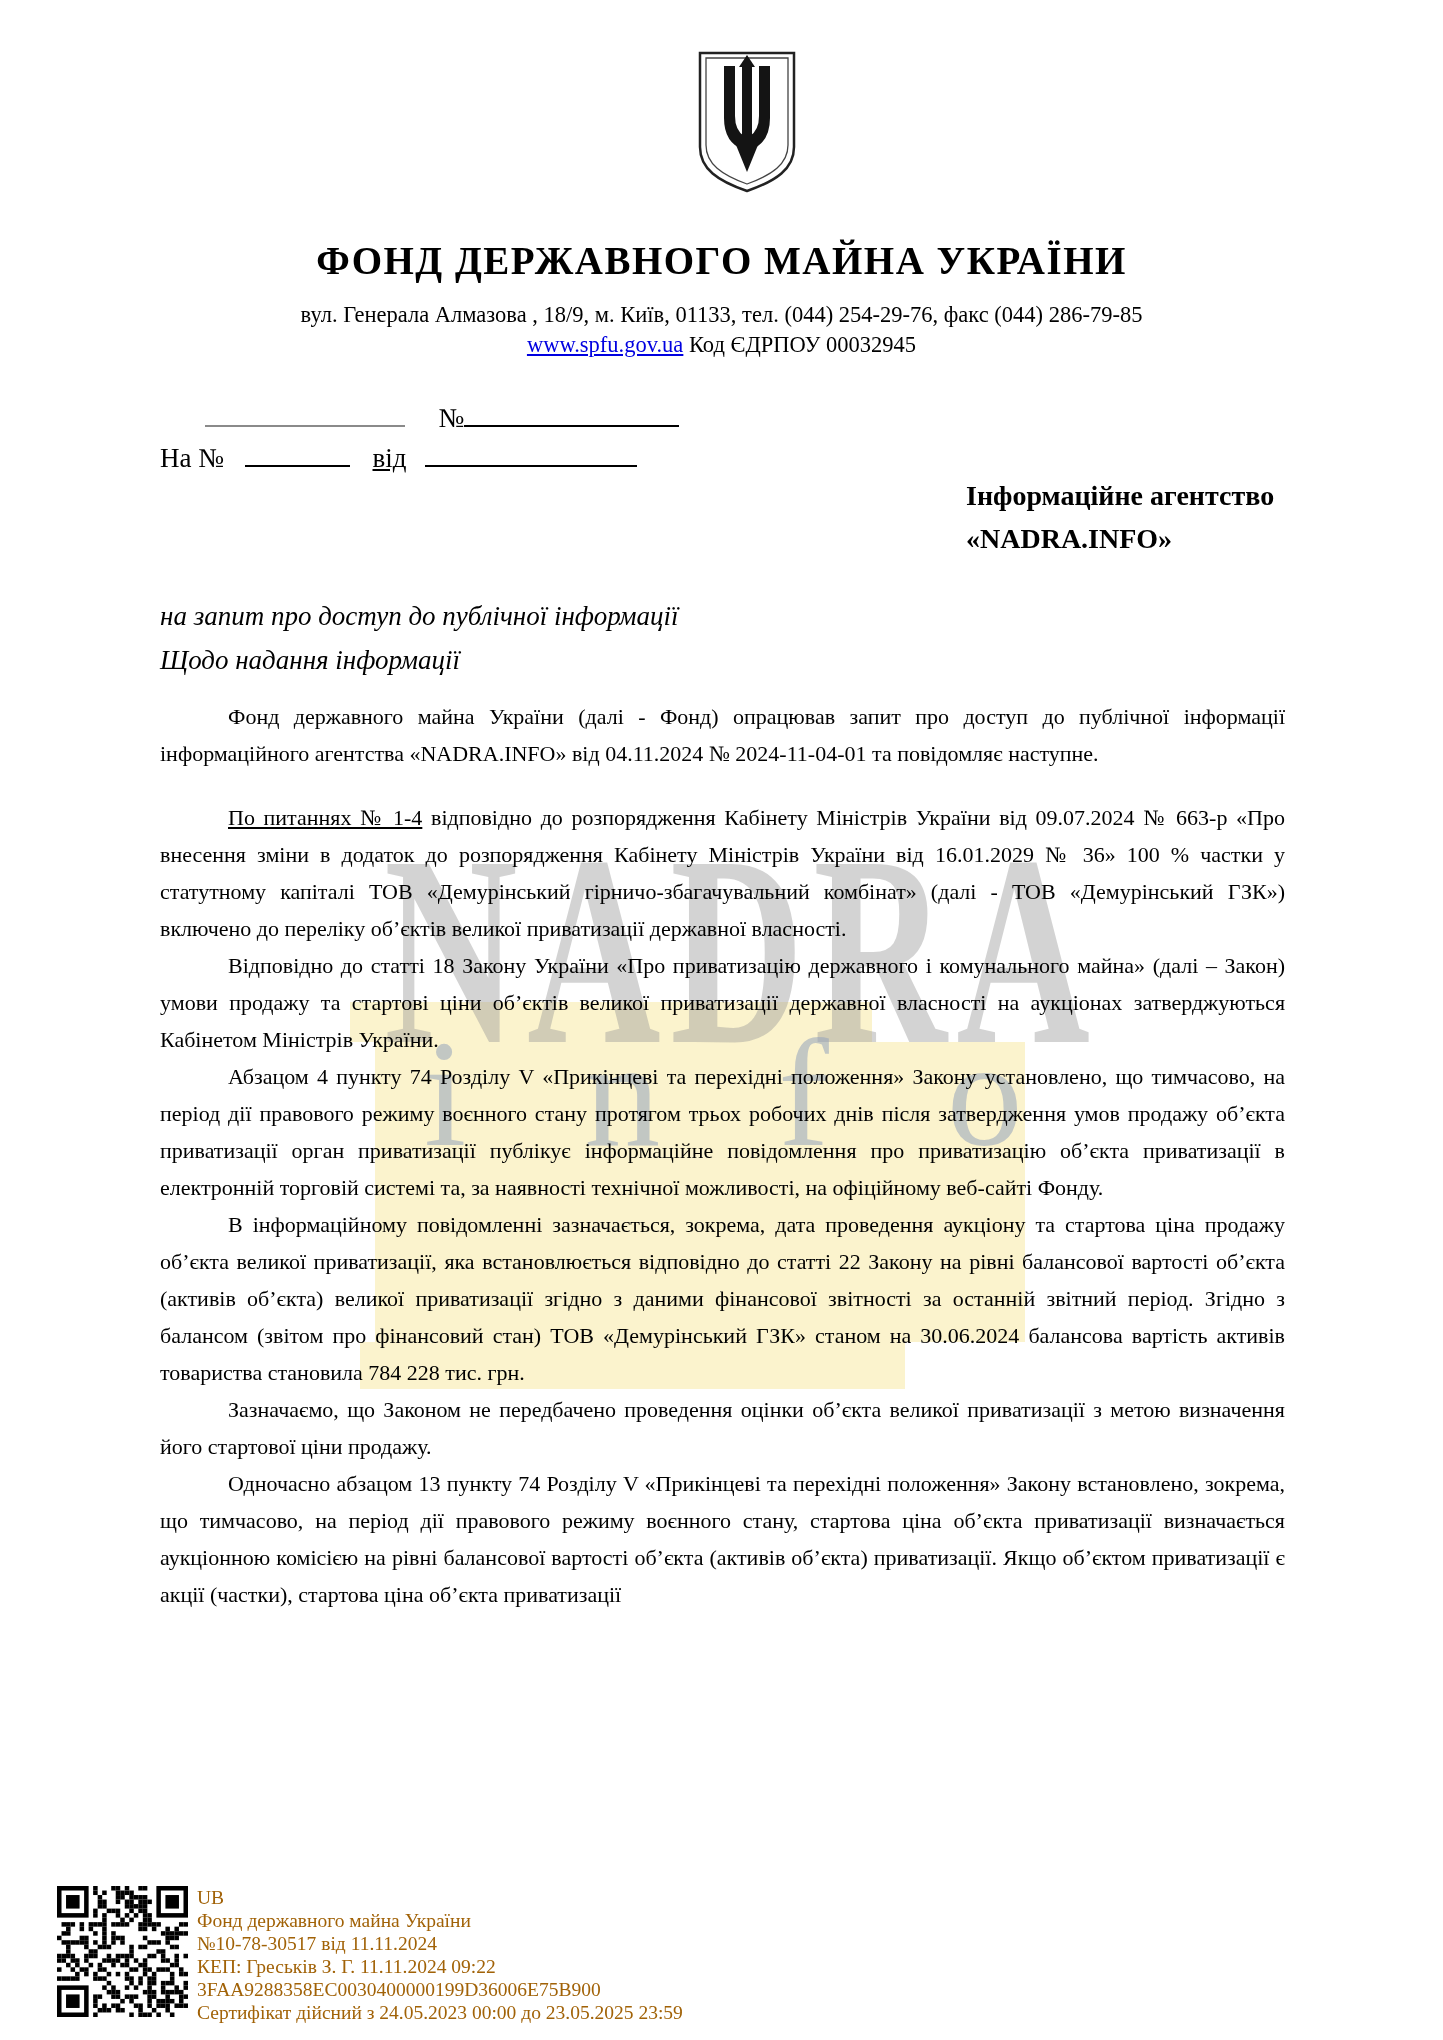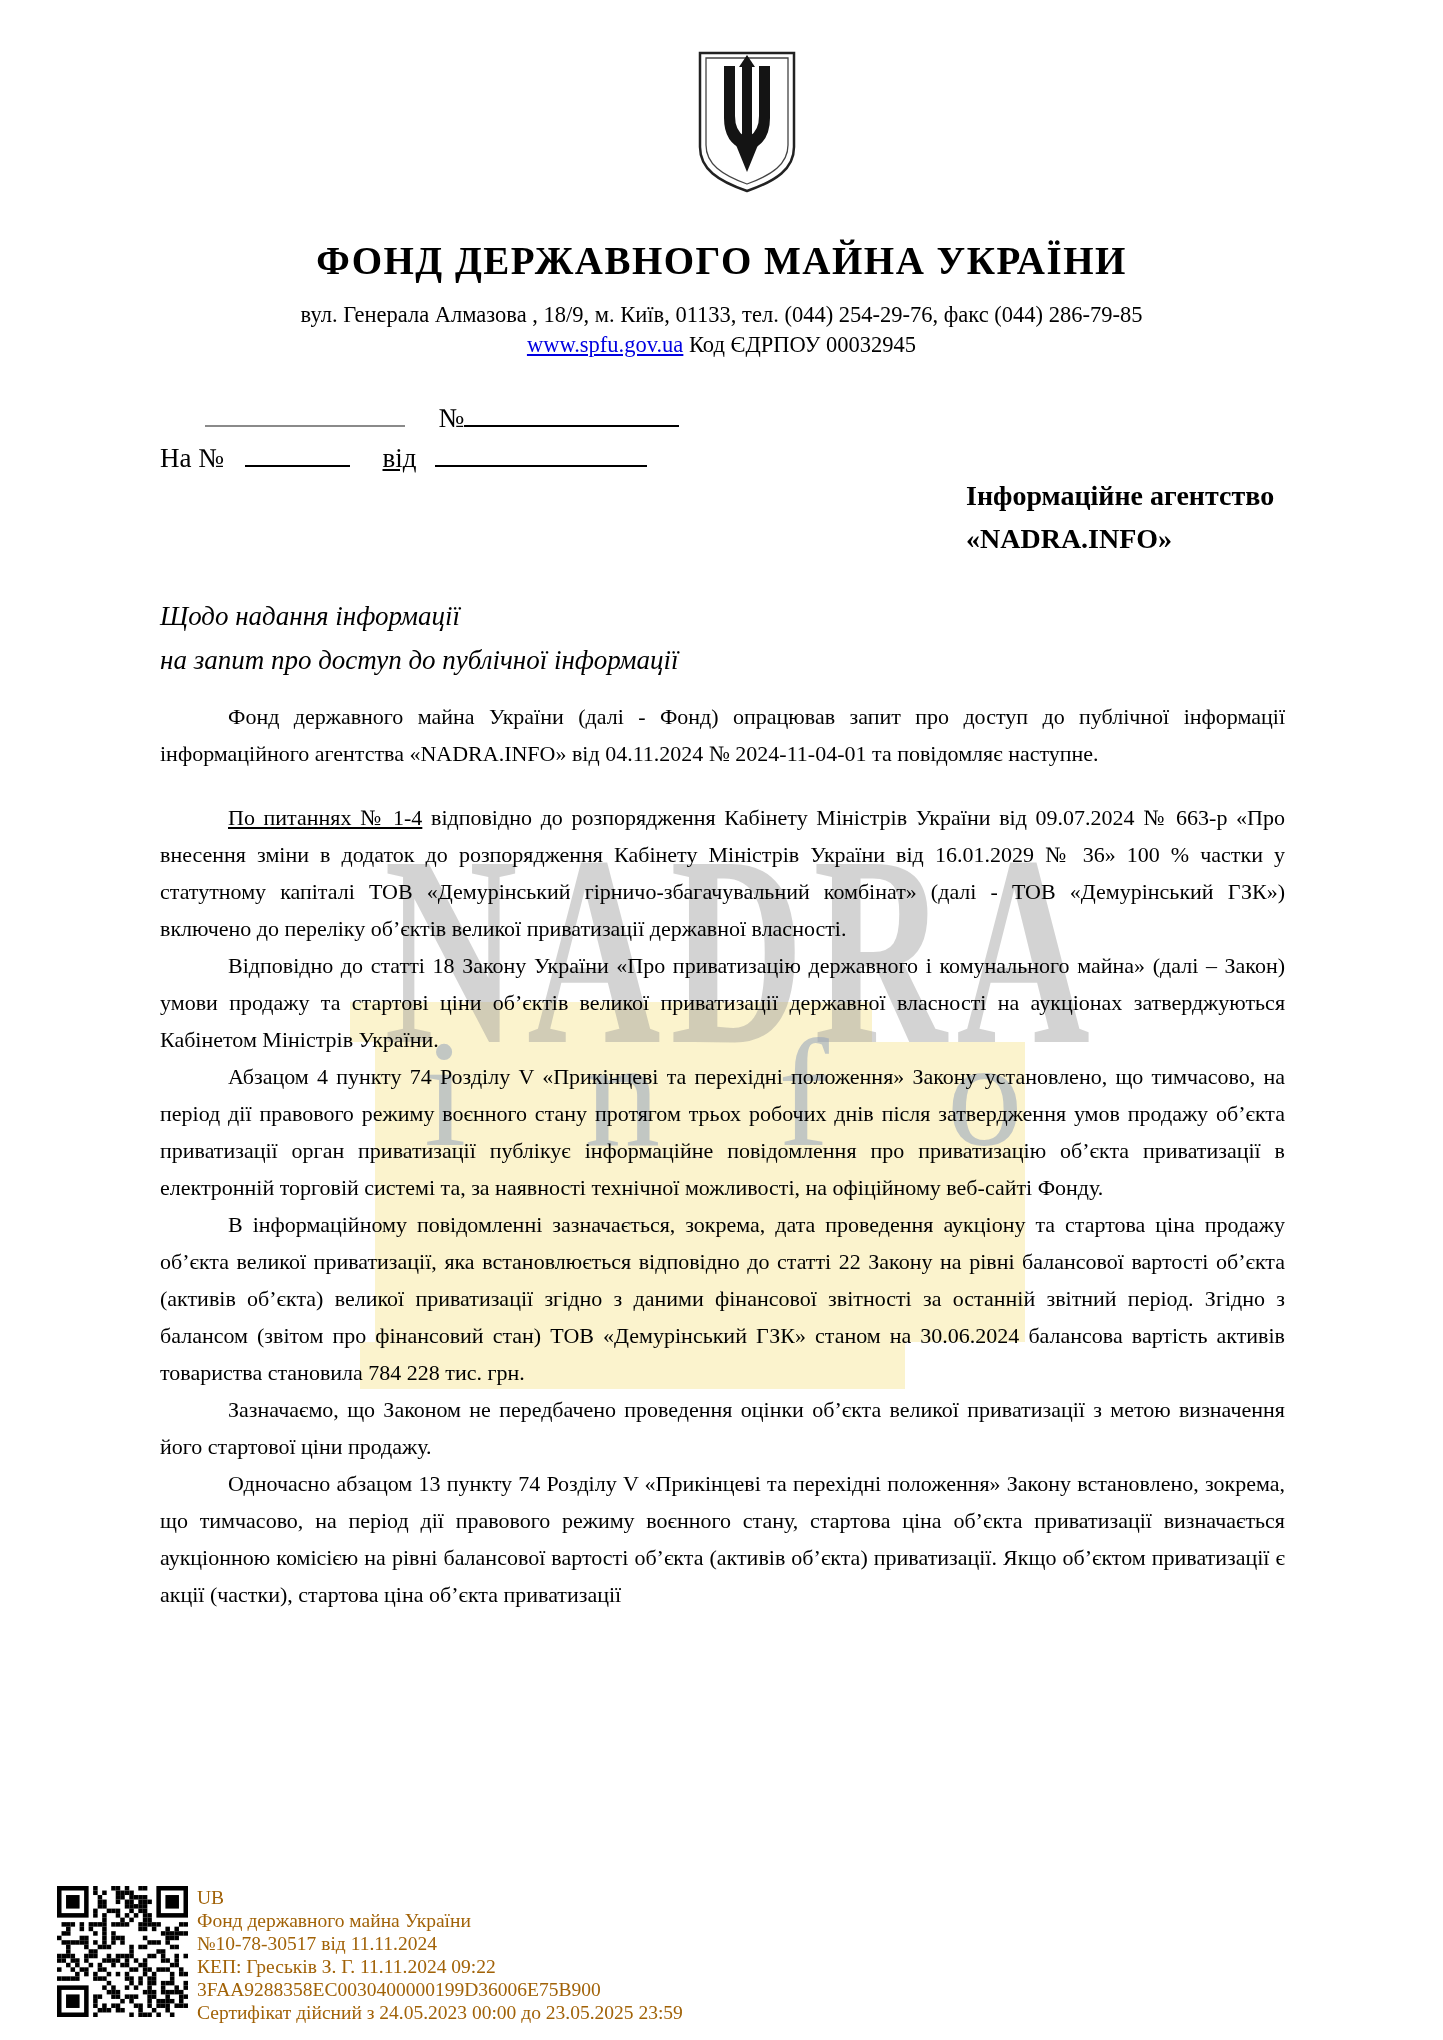--- a/index.html
+++ b/index.html
@@ -97,33 +97,33 @@
 
   <div class="ref">
     <div>
       <span class="uline gray" style="width:200px; margin-left:45px;"></span>
       <span style="display:inline-block; width:20px;"></span>
       <span>№</span><span class="uline" style="width:215px;"></span>
     </div>
     <div>
       <span>На №</span>
       <span class="uline" style="width:105px; margin-left:14px;"></span>
-      <span style="margin-left:26px;text-decoration:underline;">від</span>
+      <span style="margin-left:16px;text-decoration:underline;">від</span>
       <span class="uline" style="width:212px; margin-left:12px;"></span>
     </div>
   </div>
 
   <div class="recipient">
     <span class="b">Інформаційне агентство</span>
     <span class="b">«NADRA.INFO»</span>
   </div>
 
   <div class="subject">
+    <span>на запит про доступ до публічної інформації</span>
     <span>Щодо надання інформації</span>
-    <span>на запит про доступ до публічної інформації</span>
   </div>
 
   <div class="bodytext">
     <p>Фонд державного майна України (далі - Фонд) опрацював запит про доступ до публічної інформації інформаційного агентства «NADRA.INFO» від 04.11.2024 № 2024-11-04-01 та повідомляє наступне.</p>
     <p class="gap"><span class="u">По питаннях № 1-4</span><span> відповідно до розпорядження Кабінету Міністрів України від 09.07.2024 № 663-р «Про внесення зміни в додаток до розпорядження Кабінету Міністрів України від 16.01.2029 № 36» 100 % частки у статутному капіталі ТОВ «Демурінський гірничо-збагачувальний комбінат» (далі - ТОВ «Демурінський ГЗК») включено до переліку об’єктів великої приватизації державної власності.</span></p>
     <p>Відповідно до статті 18 Закону України «Про приватизацію державного і комунального майна» (далі – Закон) умови продажу та стартові ціни об’єктів великої приватизації державної власності на аукціонах затверджуються Кабінетом Міністрів України.</p>
     <p>Абзацом 4 пункту 74 Розділу V «Прикінцеві та перехідні положення» Закону установлено, що тимчасово, на період дії правового режиму воєнного стану протягом трьох робочих днів після затвердження умов продажу об’єкта приватизації орган приватизації публікує інформаційне повідомлення про приватизацію об’єкта приватизації в електронній торговій системі та, за наявності технічної можливості, на офіційному веб-сайті Фонду.</p>
     <p>В інформаційному повідомленні зазначається, зокрема, дата проведення аукціону та стартова ціна продажу об’єкта великої приватизації, яка встановлюється відповідно до статті 22 Закону на рівні балансової вартості об’єкта (активів об’єкта) великої приватизації згідно з даними фінансової звітності за останній звітний період. Згідно з балансом (звітом про фінансовий стан) ТОВ «Демурінський ГЗК» станом на 30.06.2024 балансова вартість активів товариства становила 784 228 тис. грн.</p>
     <p>Зазначаємо, що Законом не передбачено проведення оцінки об’єкта великої приватизації з метою визначення його стартової ціни продажу.</p>
     <p>Одночасно абзацом 13 пункту 74 Розділу V «Прикінцеві та перехідні положення» Закону встановлено, зокрема, що тимчасово, на період дії правового режиму воєнного стану, стартова ціна об’єкта приватизації визначається аукціонною комісією на рівні балансової вартості об’єкта  (активів об’єкта) приватизації. Якщо об’єктом приватизації є акції (частки), стартова ціна об’єкта приватизації</p>

